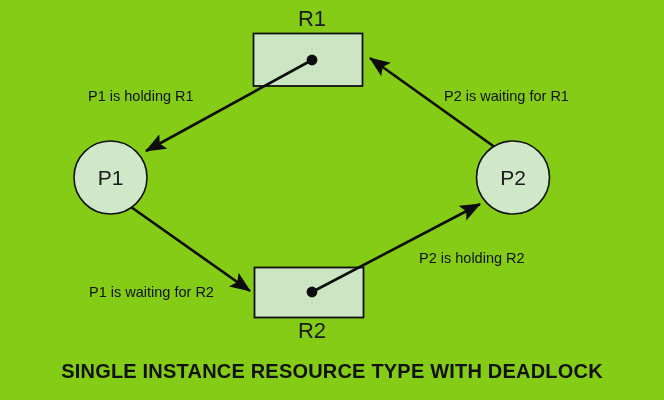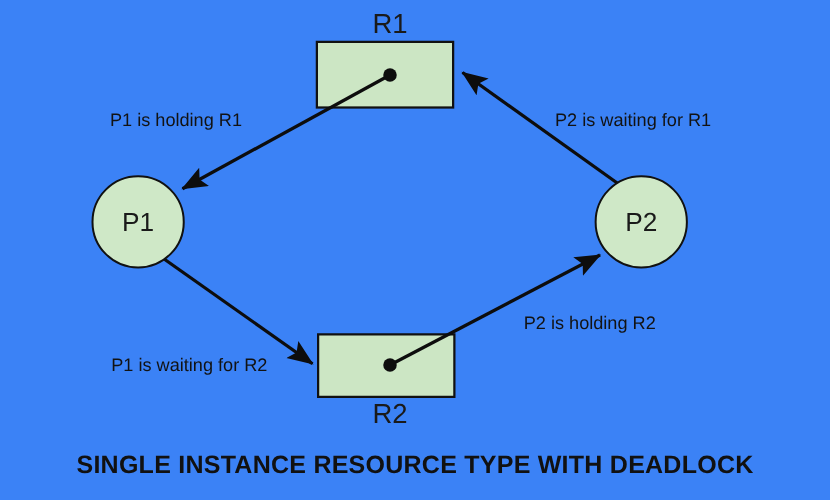--- a/index.html
+++ b/index.html
@@ -13,21 +13,21 @@
     font-family: "Liberation Sans", sans-serif;
     overflow: hidden;
     position: relative;
   }
   #stage {
     position: absolute;
     left: 0;
     top: 0;
     width: 664px;
     height: 400px;
-    background: #3b82f6;
+    background: #84cc16;
   }
   svg#graph {
     position: absolute;
     left: 0;
     top: 0;
     width: 664px;
     height: 400px;
     display: block;
   }
   .node-label {

